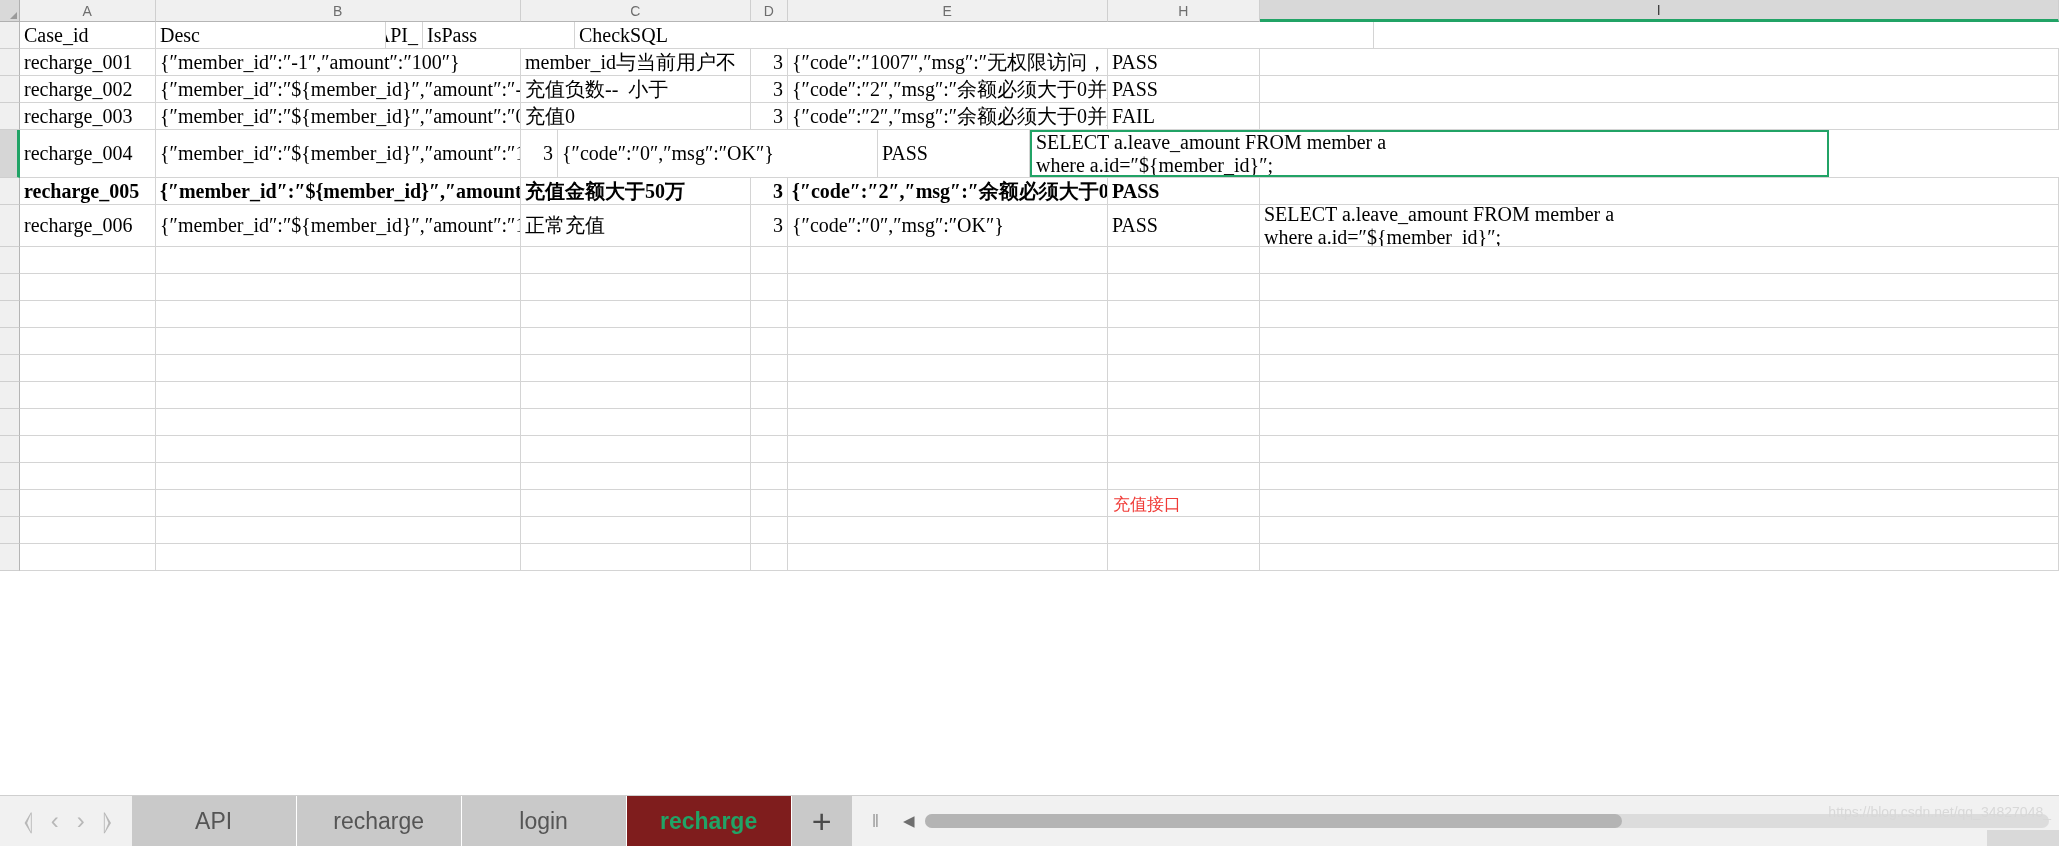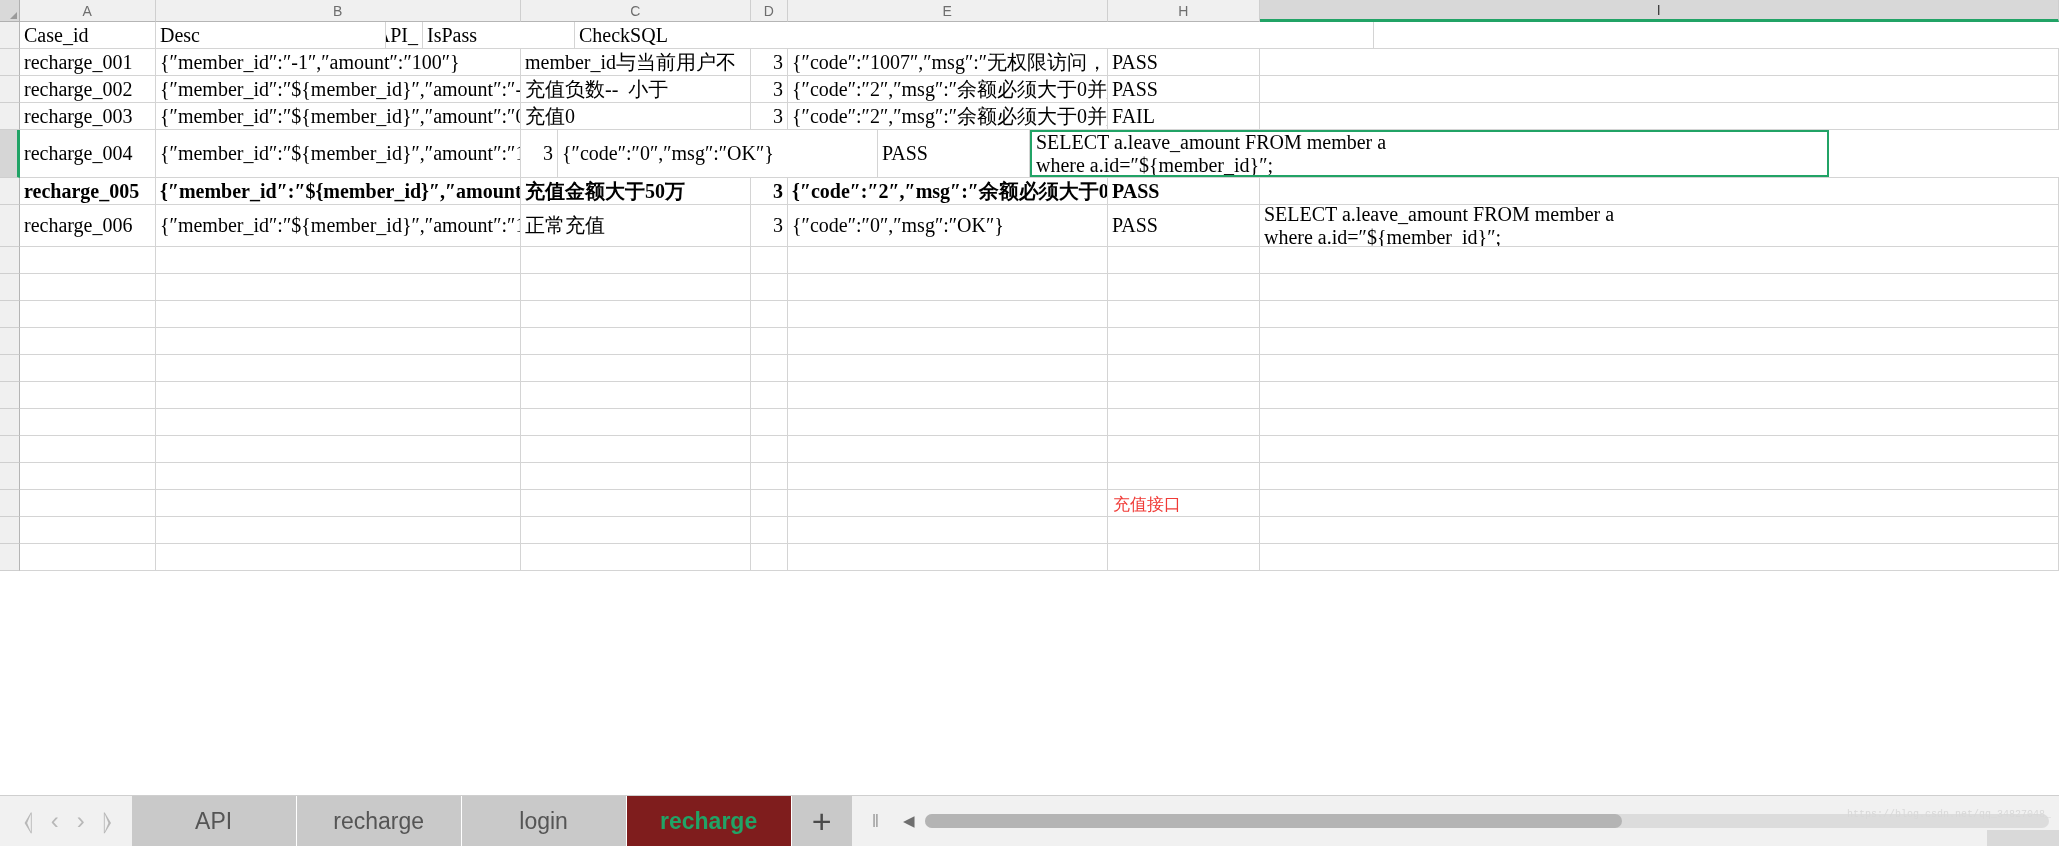--- a/index.html
+++ b/index.html
@@ -228,22 +228,22 @@
     top: 0;
     height: 14px;
     width: 62%;
     background: #b4b4b4;
     border-radius: 7px;
   }
   .watermark {
     position: absolute;
     right: 8px;
     bottom: 26px;
-    font-family: Liberation Mono, monospace;
-    font-size: 10px;
+    font-family: Liberation Sans, sans-serif;
+    font-size: 14px;
     color: #d8d8d8;
     white-space: nowrap;
   }
   .corner-stub {
     position: absolute;
     right: 0;
     bottom: 0;
     width: 72px;
     height: 16px;
     background: #d9d9d9;

